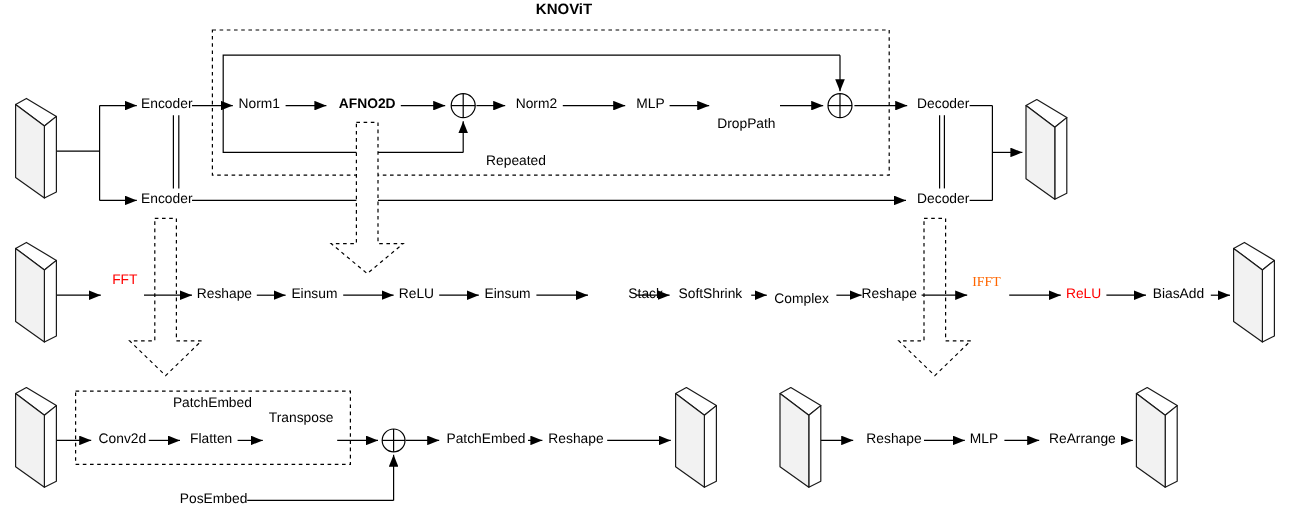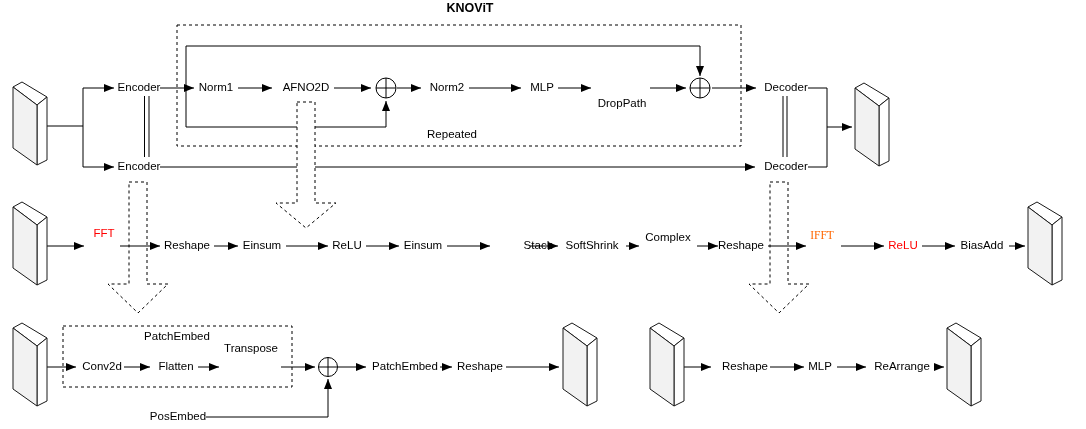--- a/index.html
+++ b/index.html
@@ -1,21 +1,21 @@
 <!DOCTYPE html>
 <html><head>
 <meta charset="utf-8">
 <style>
   html,body{margin:0;padding:0;background:#ffffff;}
   .stage{position:relative;width:1086px;height:429px;background:#ffffff;overflow:hidden;
          font-family:"Liberation Sans",sans-serif;}
   .stage svg{position:absolute;left:0;top:0;}
   .lbl{position:absolute;transform:translate(-50%,-50%);font:11.5px "Liberation Sans",sans-serif;
        color:#000;white-space:nowrap;line-height:1;}
-  .bold{font-weight:normal;}
+  .bold{font-weight:bold;}
   .title{font-size:12.5px;font-weight:bold;}
   .diagram-line{stroke:#000;stroke-width:1;fill:none;}
   .dashed-box{stroke:#000;stroke-width:1;fill:none;stroke-dasharray:3,3;}
   .fat-arrow{fill:#ffffff;stroke:#000;stroke-width:1;stroke-dasharray:3,3;}
   .slab-front{fill:#f2f2f2;stroke:#1a1a1a;stroke-width:1;stroke-linejoin:round;}
   .slab-face{fill:#ffffff;stroke:#1a1a1a;stroke-width:1;stroke-linejoin:round;}
   .oplus{fill:#ffffff;stroke:#000;stroke-width:1;}
 </style>
 </head>
 <body>
@@ -141,32 +141,32 @@
 
 <span class="lbl title" style="left:470px;top:8px">KNOViT</span>
 
 <span class="lbl" style="left:139px;top:88px">Encoder</span>
 <span class="lbl" style="left:216px;top:88px">Norm1</span>
 <span class="lbl bold" style="left:306px;top:88px">AFNO2D</span>
 <span class="lbl" style="left:447px;top:88px">Norm2</span>
 <span class="lbl" style="left:542px;top:88px">MLP</span>
 <span class="lbl" style="left:622px;top:104px">DropPath</span>
 <span class="lbl" style="left:786px;top:88px">Decoder</span>
-<span class="lbl" style="left:452px;top:135px">Repeated</span>
+<span class="lbl" style="left:430px;top:135px">Repeated</span>
 <span class="lbl" style="left:139px;top:167px">Encoder</span>
 <span class="lbl" style="left:786px;top:167px">Decoder</span>
 
 <span class="lbl" style="left: 104px; top: 234px; color: rgb(255, 0, 0);">FFT</span>
 <span class="lbl" style="left:187px;top:246px">Reshape</span>
 <span class="lbl" style="left:262px;top:246px">Einsum</span>
 <span class="lbl" style="left:347px;top:246px">ReLU</span>
 <span class="lbl" style="left:423px;top:246px">Einsum</span>
 <span class="lbl" style="left:538px;top:246px">Stack</span>
 <span class="lbl" style="left:592px;top:246px">SoftShrink</span>
-<span class="lbl" style="left:668px;top:238px">Complex</span>
+<span class="lbl" style="left:668px;top:250px">Complex</span>
 <span class="lbl" style="left:741px;top:246px">Reshape</span>
 <span class="lbl" style="left: 822px; top: 236px; color: rgb(255, 102, 0); font-family: Liberation Serif, serif;">IFFT</span>
 <span class="lbl" style="left: 903px; top: 246px; color: rgb(255, 0, 0);">ReLU</span>
 <span class="lbl" style="left:982px;top:246px">BiasAdd</span>
 
 <span class="lbl" style="left:177px;top:337px">PatchEmbed</span>
 <span class="lbl" style="left:102px;top:367px">Conv2d</span>
 <span class="lbl" style="left:176px;top:367px">Flatten</span>
 <span class="lbl" style="left:251px;top:349px">Transpose</span>
 <span class="lbl" style="left:405px;top:367px">PatchEmbed</span>

